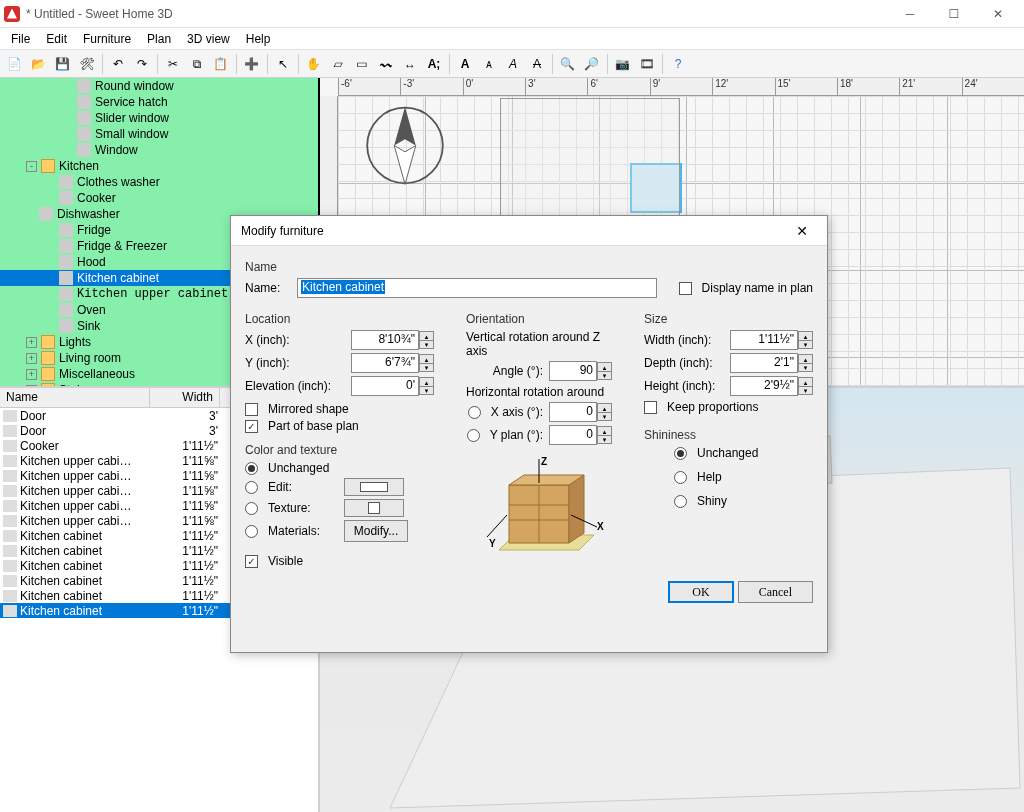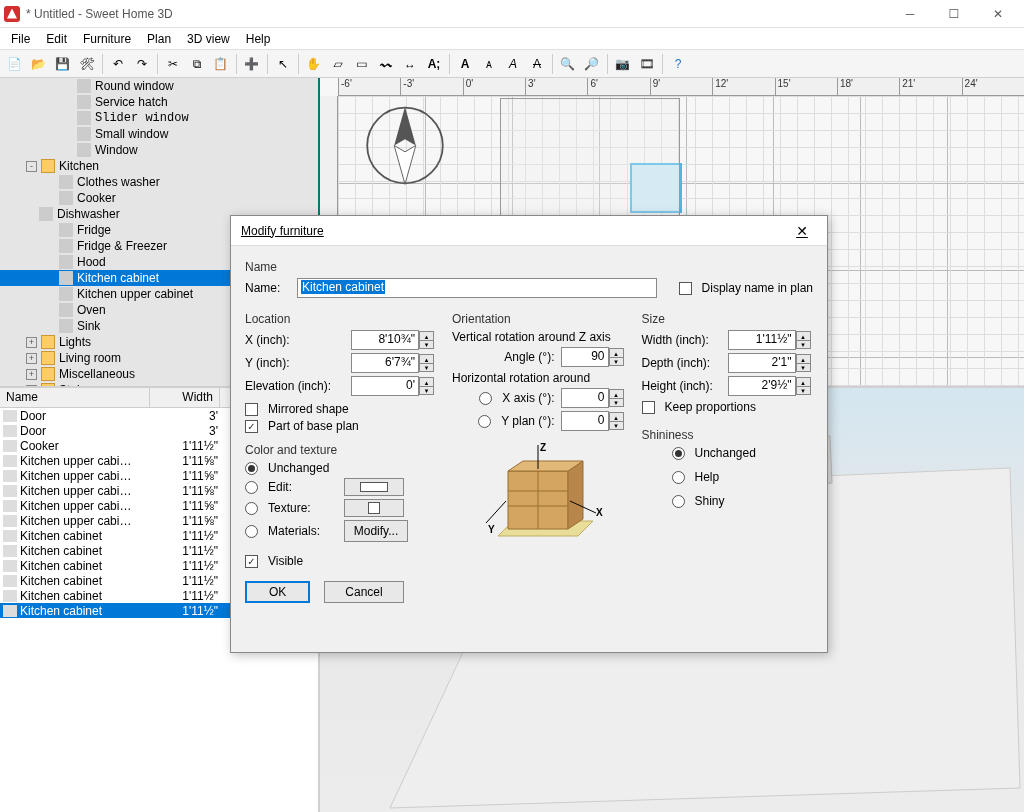--- a/index.html
+++ b/index.html
@@ -29,21 +29,21 @@
 
 .menubar { height:22px; display:flex; align-items:center; padding:0 4px; gap:2px; border-bottom:1px solid #e0e0e0;}
 .menubar .mitem{ padding:2px 7px; }
 
 .toolbar { height:28px; display:flex; align-items:center; padding:0 4px; gap:2px; border-bottom:1px solid #d0d0d0; background:#f5f5f5;}
 .tbtn{ width:22px; height:22px; display:flex; align-items:center; justify-content:center; border-radius:2px;}
 .tsep{width:1px;height:20px;background:#ccc;margin:0 2px;}
 
 .workspace{ position:absolute; top:78px; bottom:0; left:0; right:0; display:flex; flex-direction:column;}
 .top-pane{ height:310px; display:flex; border-bottom:2px solid #d0d0d0;}
-.tree-pane{ width:320px; border-right:2px solid #0f766e; overflow:hidden; background:#e5e5e5; font-size:12px;}
+.tree-pane{ width:320px; border-right:2px solid #000000; overflow:hidden; background:#86efac; font-size:12px;}
 .tree-pane ul{list-style:none; padding-left:0;}
 .tree-row{ display:flex; align-items:center; height:16px; padding-left:8px; white-space:nowrap;}
 .tree-row .exp{width:11px;height:11px;border:1px solid #888;display:inline-flex;align-items:center;justify-content:center;font-size:9px;line-height:1;margin-right:4px;color:#555;}
 .tree-row .blank-exp{width:11px;margin-right:4px;}
 .tree-row .ico{width:14px;height:14px;margin-right:4px;background:#ccc;}
 .tree-row.sel{background:#0078d7;color:#fff;}
 .folder-ico{background:#ffcc66!important;border:1px solid #cc9933;}
 .plan-pane{ flex:1; background:#f7f7f7; position:relative; overflow:hidden;}
 .ruler-h{position:absolute;top:0;left:18px;right:0;height:18px;background:#f0f0f0;border-bottom:1px solid #999;display:flex;font-size:10px;color:#333;}
 .ruler-h span{width:87px;border-left:1px solid #999;padding-left:2px;}
@@ -66,43 +66,43 @@
 .col-name{width:150px;}
 .col-w{width:70px;text-align:right;}
 .col-d{width:70px;text-align:right;}
 .list-body{overflow:auto;}
 .list-row{display:flex;height:15px;align-items:center;font-size:12px;}
 .list-row .ico{width:14px;height:12px;margin:0 3px;background:#ddd;}
 .list-row.sel{background:#0078d7;color:#fff;}
 .view3d{flex:1;background:linear-gradient(#d4e6f0,#e8e8e8 40%,#ececec);position:relative;}
 
 .dialog{position:absolute;left:230px;top:215px;width:598px;height:438px;background:#f0f0f0;border:1px solid #888;box-shadow:2px 2px 10px rgba(0,0,0,.25);}
-.dlg-title{height:30px;display:flex;align-items:center;padding:0 10px;background:#fff;border-bottom:1px solid #ddd;text-decoration:underline;}
+.dlg-title{height:30px;display:flex;align-items:center;padding:0 10px;background:#fff;border-bottom:1px solid #ddd;}
 .dlg-title span{flex:1;}
 .dlg-close{width:30px;height:30px;display:flex;align-items:center;justify-content:center;font-size:14px;}
 .dlg-body{padding:10px 14px 6px;font-size:12px;}
 .group-label{color:#333;margin:4px 0 4px 0;}
 .row{display:flex;align-items:center;margin:3px 0;gap:6px;}
 .txt-input{border:1px solid #888;background:#fff;height:20px;padding:1px 3px;font-size:12px;}
 .selected-text{background:#0078d7;color:#fff;padding:0 1px;}
 .spin{display:flex;flex-direction:column;width:15px;}
 .spin div{height:9px;border:1px solid #888;background:#e8e8e8;font-size:7px;display:flex;align-items:center;justify-content:center;line-height:1;}
 .spin div:first-child{border-bottom:none;}
 .num-field{display:flex;align-items:center;}
 .num-field .txt-input{width:68px;text-align:right;}
 .chk{width:13px;height:13px;border:1px solid #555;background:#fff;display:inline-flex;align-items:center;justify-content:center;margin-right:4px;font-size:10px;color:#333;}
 .rad{width:13px;height:13px;border:1px solid #555;border-radius:50%;background:#fff;display:inline-flex;align-items:center;justify-content:center;margin-right:4px;}
 .rad.on::after{content:"";width:7px;height:7px;border-radius:50%;background:#333;}
 .btn{border:1px solid #888;background:#e8e8e8;padding:2px 10px;height:22px;display:inline-flex;align-items:center;justify-content:center;}
 .btn.primary{border:2px solid #0078d7;padding:1px 22px;}
 .swatch{width:60px;height:18px;border:1px solid #888;background:#e8e8e8;display:flex;align-items:center;justify-content:center;}
 .swatch-inner{width:28px;height:10px;border:1px solid #555;background:#fff;}
-.cols3{display:flex;gap:18px;justify-content:flex-end;}
+.cols3{display:flex;gap:32px;justify-content:flex-end;}
 .cols3 > div{flex:1;}
-.dlg-buttons{display:flex;justify-content:flex-start;gap:14px;margin-top:10px;}
+.dlg-buttons{display:flex;justify-content:flex-end;gap:4px;margin-top:10px;font-family:Liberation Serif, serif;}
 .preview3d{width:140px;height:110px;margin:0 auto;position:relative;}
 svg{display:block;}
 </style>
 </head>
 <body>
 
 <div class="titlebar">
   <div class="app-icon"></div>
   <div class="title">* Untitled - Sweet Home 3D</div>
   <div class="winbtns">
@@ -179,21 +179,21 @@
             </div>
           </li>
           <li>
             <div class="tree-row" style="padding-left: 62px;">
               <span class="blank-exp"></span>
               <span class="ico"></span>
               <span>Service hatch</span>
             </div>
           </li>
           <li>
-            <div class="tree-row" style="padding-left: 62px; font-family: Liberation Mono, monospace;">
+            <div class="tree-row" style="padding-left: 62px;">
               <span class="blank-exp"></span>
               <span class="ico"></span>
               <span>Slider window</span>
             </div>
           </li>
           <li>
             <div class="tree-row" style="padding-left: 62px;">
               <span class="blank-exp"></span>
               <span class="ico"></span>
               <span>Small window</span>
@@ -256,21 +256,21 @@
             </div>
           </li>
           <li>
             <div class="tree-row sel" style="padding-left: 44px;">
               <span class="blank-exp"></span>
               <span class="ico"></span>
               <span>Kitchen cabinet</span>
             </div>
           </li>
           <li>
-            <div class="tree-row" style="padding-left: 44px;">
+            <div class="tree-row" style="padding-left: 44px; font-family: Liberation Mono, monospace;">
               <span class="blank-exp"></span>
               <span class="ico"></span>
               <span>Kitchen upper cabinet</span>
             </div>
           </li>
           <li>
             <div class="tree-row" style="padding-left: 44px;">
               <span class="blank-exp"></span>
               <span class="ico"></span>
               <span>Oven</span>

